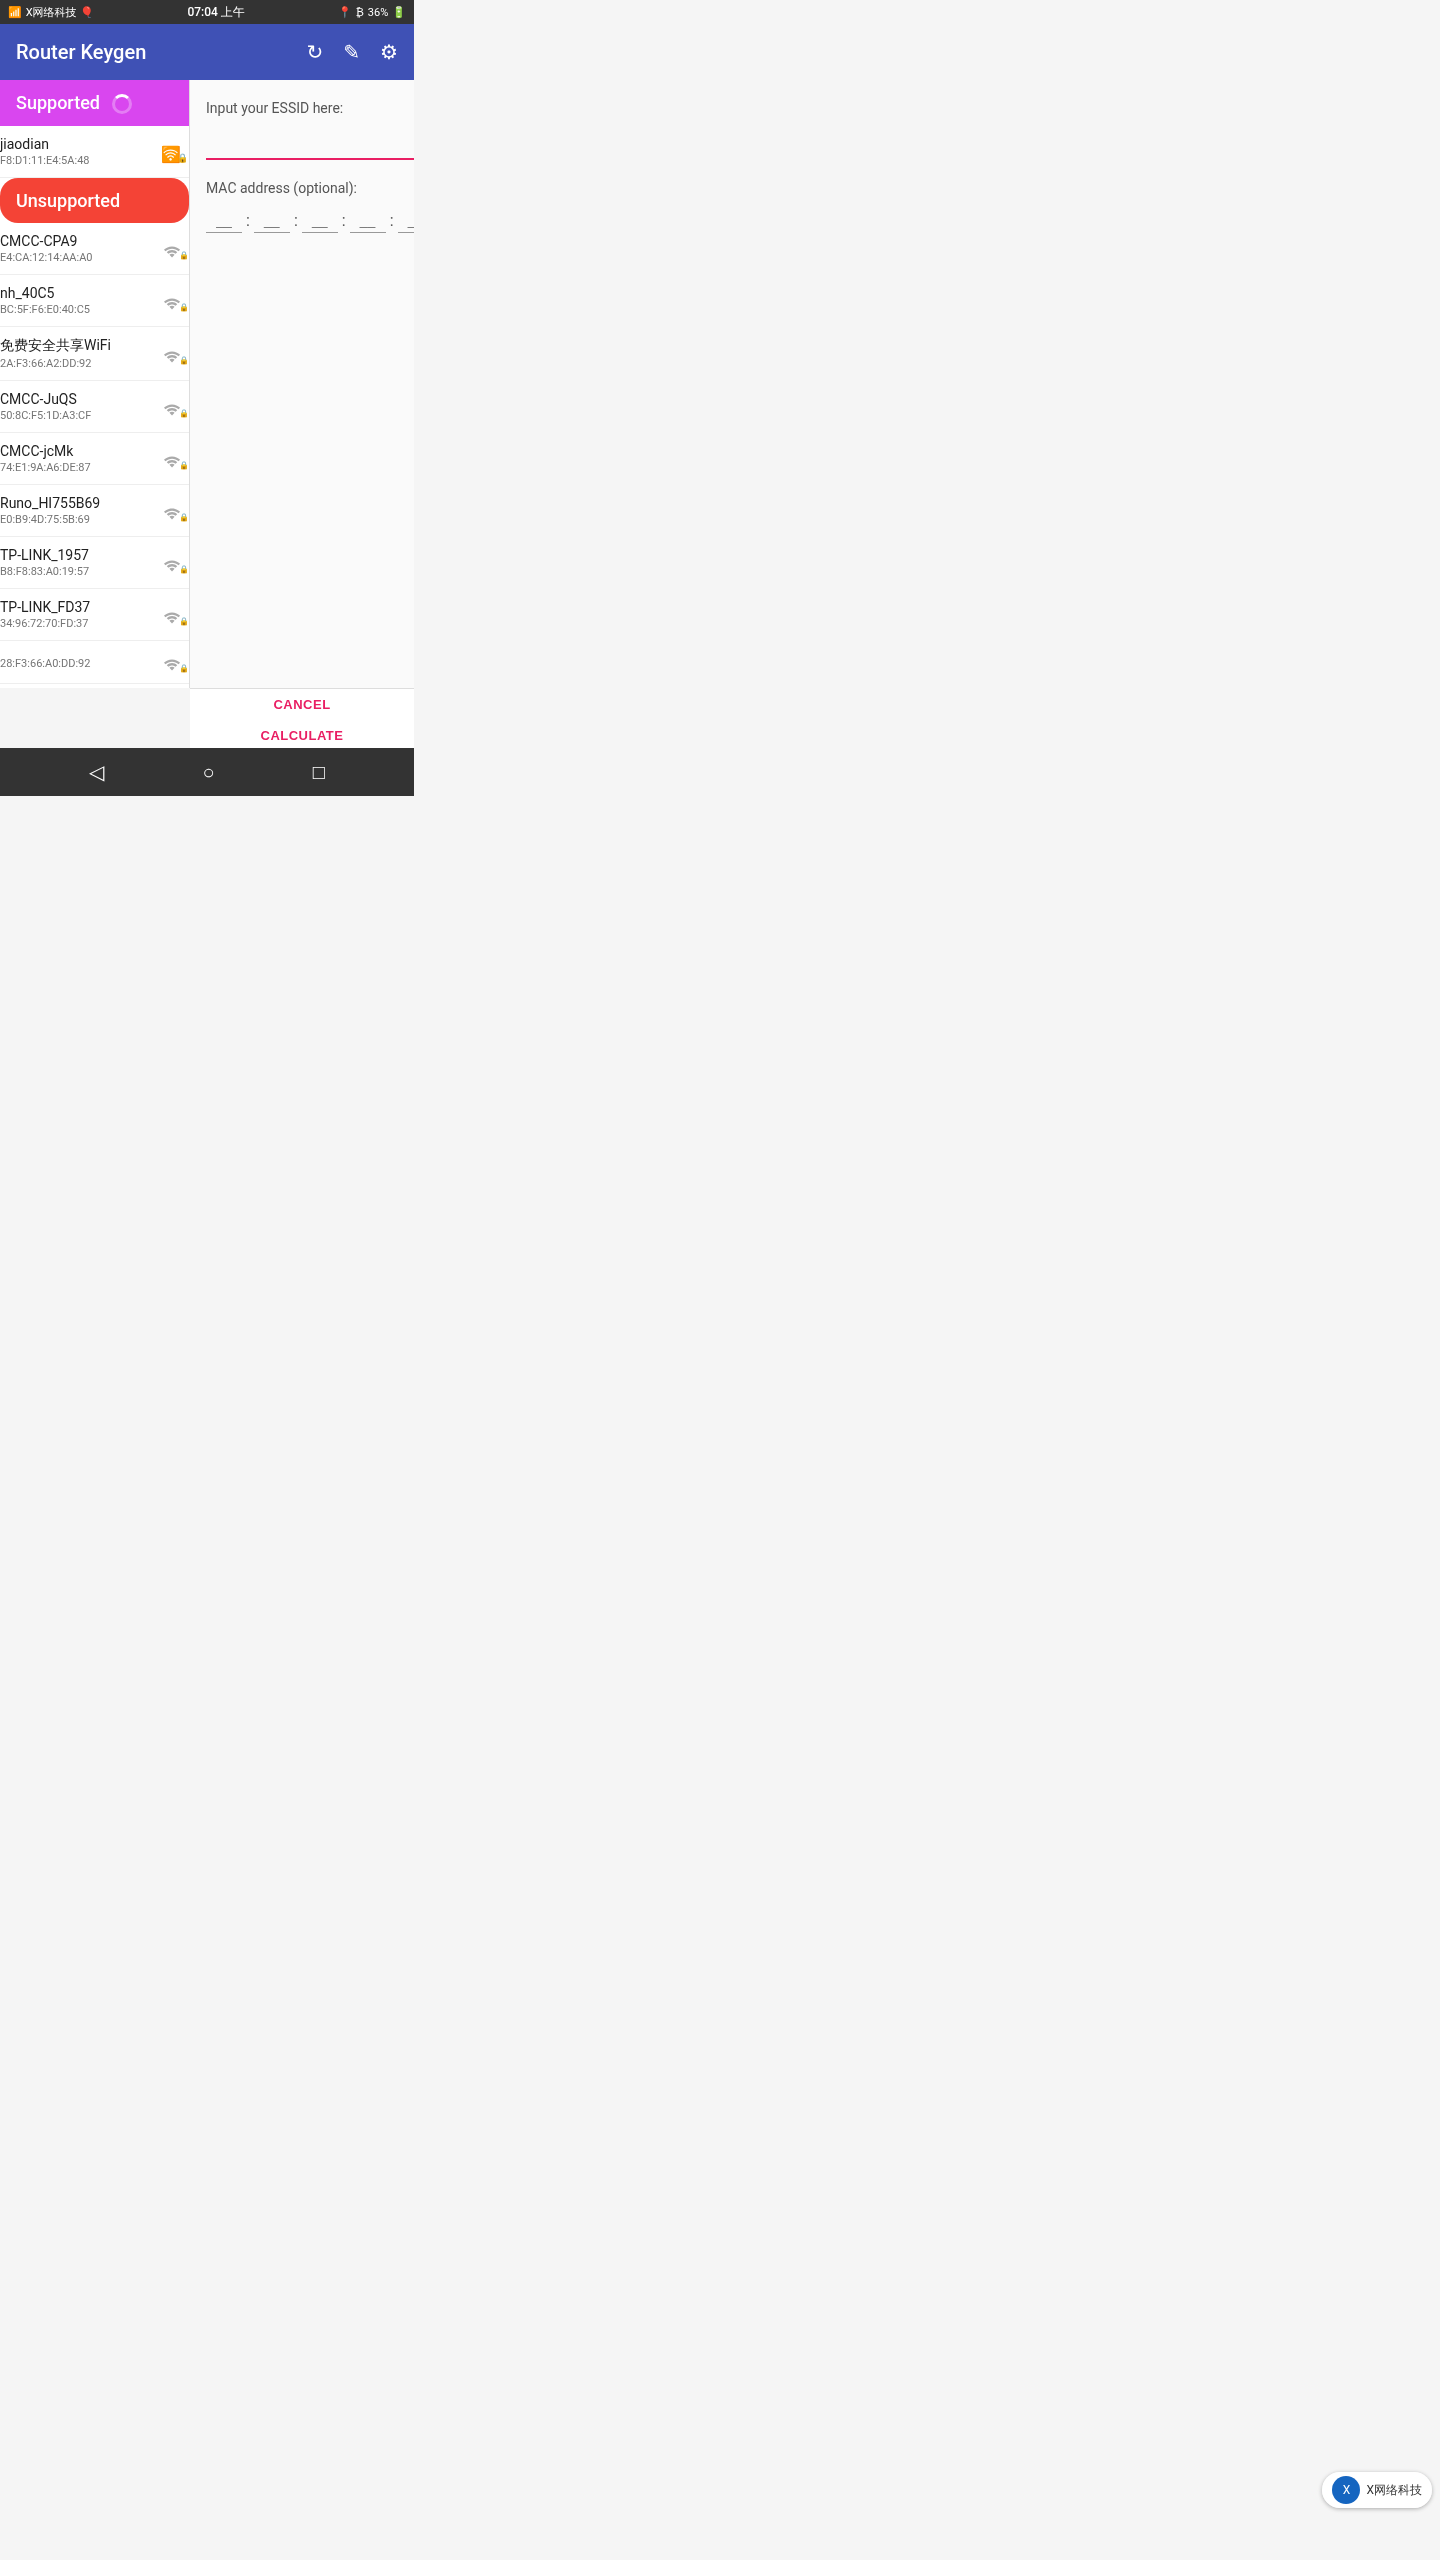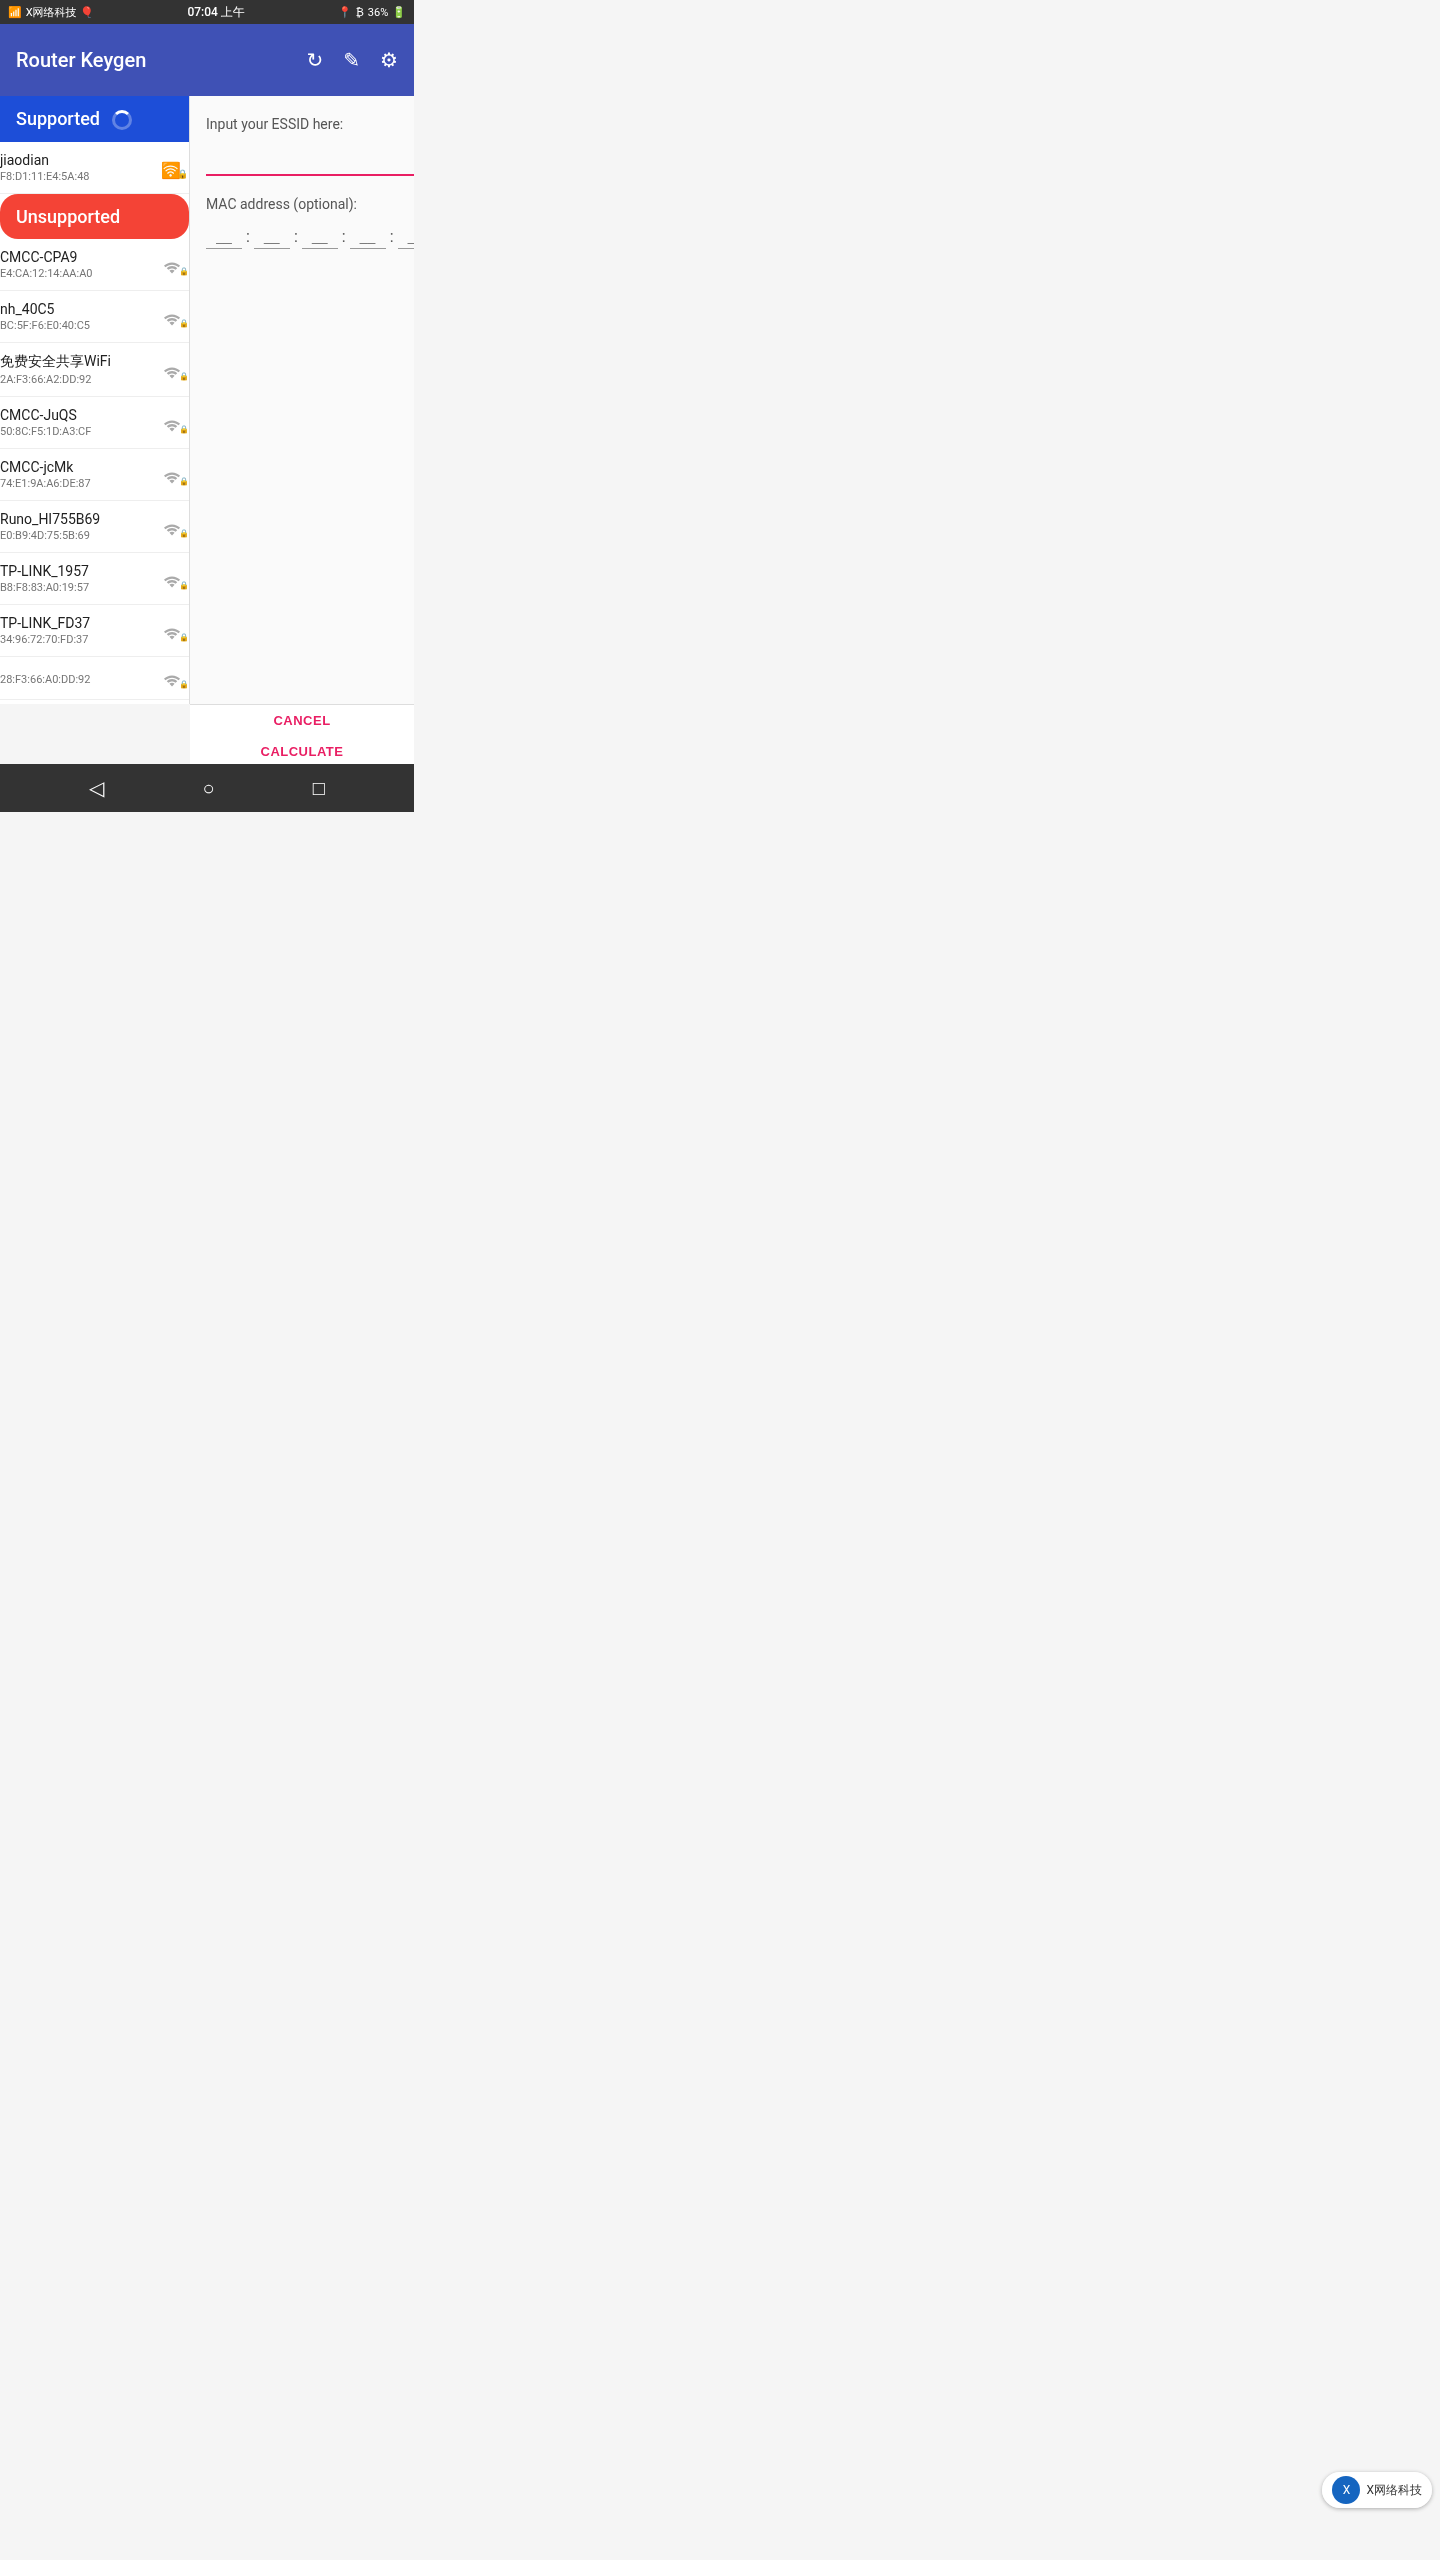--- a/index.html
+++ b/index.html
@@ -26,21 +26,21 @@
       font-size: 11px;
     }
     .status-bar-left { display: flex; align-items: center; gap: 4px; }
     .status-bar-center { font-size: 12px; font-weight: 500; }
     .status-bar-right { display: flex; align-items: center; gap: 4px; font-size: 11px; }
 
     
     .app-bar {
       background: #3f51b5;
       color: white;
-      height: 72px;
+      height: 56px;
       display: flex;
       align-items: center;
       padding: 0 16px;
       gap: 12px;
     }
     .app-bar-title {
       flex: 1;
       font-size: 20px;
       font-weight: 500;
       color: white;
@@ -65,21 +65,21 @@
     
     .network-list {
       width: 190px;
       background: white;
       overflow-y: auto;
       border-right: 1px solid #ddd;
       flex-shrink: 0;
     }
 
     .section-header-supported {
-      background: #1d4ed8;
+      background: #d946ef;
       color: white;
       padding: 12px 16px;
       font-size: 18px;
       font-weight: 500;
     }
 
     .section-header-unsupported {
       background: #f44336;
       color: white;
       padding: 12px 16px;

